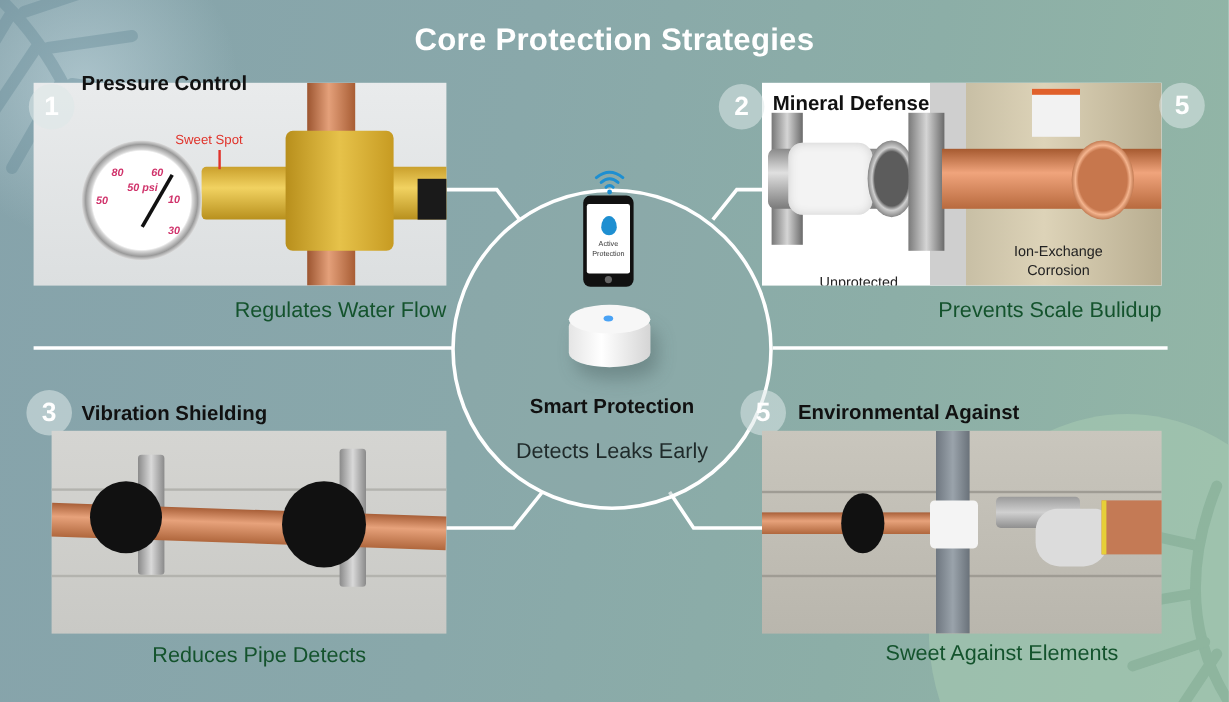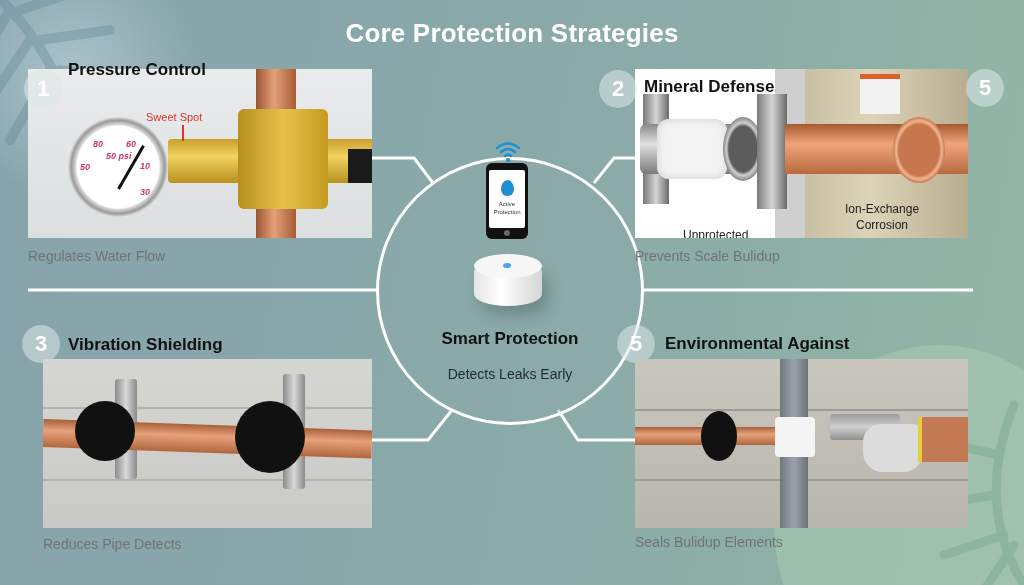--- a/index.html
+++ b/index.html
@@ -30,21 +30,21 @@
 
   .badge {
     position: absolute; width: 38px; height: 38px; border-radius: 50%;
     background: rgba(220,232,232,.55); color: #fff; font-weight: bold; font-size: 22px;
     display: flex; align-items: center; justify-content: center;
   }
   .card-title {
     position: absolute; font-weight: bold; font-size: 17px; color: #111;
   }
   .caption {
-    position: absolute; font-size: 14px; color: #737373; text-align: left;
+    position: absolute; font-size: 18px; color: #14532d; text-align: right;
   }
   .photo { position: absolute; overflow: hidden; }
 
   
   .p1 { left: 28px; top: 69px; width: 344px; height: 169px; background: linear-gradient(180deg,#e9ebec,#dcdfe0); }
   .gauge {
     position: absolute; left: 40px; top: 48px; width: 100px; height: 100px; border-radius: 50%;
     background: radial-gradient(circle, #ffffff 58%, #d8d8d8 60%, #9a9a9a 66%, #f0f0f0 72%, #8b8b8b 100%);
   }
   .gauge .tick { position:absolute; color:#d0336b; font-size:9px; font-weight:bold;font-style:italic; }
@@ -112,21 +112,21 @@
   .phone .home { position:absolute; left:18px; top:67px; width:6px; height:6px; border-radius:50%; background:#666; }
   .wifi { position:absolute; left:494px; top:139px; width:28px; height:24px; }
   .hub {
     position:absolute; left:474px; top:260px; width:68px; height:46px; border-radius: 34px/12px;
     background: linear-gradient(90deg,#e5e5e5,#ffffff 40%,#d5d5d5);
     box-shadow: 6px 10px 14px rgba(60,80,80,.35);
   }
   .hub-top { position:absolute; left:474px; top:254px; width:68px; height:24px; border-radius:50%; background:#f7f7f7; }
   .hub-led { position:absolute; left:503px; top:263px; width:8px; height:5px; border-radius:50%; background:#4aa3f5; }
   .center-title { position:absolute; left:376px; top:329px; width:268px; text-align:center; font-size:17px; font-weight:bold; color:#111; }
-  .center-sub { position:absolute; left:376px; top:366px; width:268px; text-align:center; font-size:14px; color:#1f2a2a; }
+  .center-sub { position:absolute; left:376px; top:366px; width:268px; text-align:center; font-size:18px; color:#1f2a2a; }
 </style>
 </head>
 <body>
 
 <div class="glow-tl"></div>
 <svg class="leaf-tl" viewBox="0 0 220 240">
   <g stroke="#5f8593" stroke-width="10" fill="none" stroke-linecap="round">
     <path d="M20 20 Q90 80 120 200"></path>
     <path d="M40 40 L10 90"></path>
       <path d="M60 70 L20 130"></path>
@@ -223,21 +223,21 @@
   <div class="mortar" style="top:50px"></div>
   <div class="mortar" style="top:120px"></div>
   <div class="gray-v5"></div>
   <div class="copper-h5"></div>
   <div class="clamp5"></div>
   <div class="wrap5"></div>
   <div class="gun"></div>
   <div class="glove"></div>
   <div class="arm"></div>
 </div>
-<div class="caption" style="left:635px;top:534px;width:297px">Seals Bulidup Elements</div>
+<div class="caption" style="left:635px;top:534px;width:297px">Sweet Against Elements</div>
 
 <svg class="wifi" viewBox="0 0 28 24">
   <g fill="none" stroke="#1e8fd1" stroke-width="2.5" stroke-linecap="round">
     <path d="M3 9 Q14 0 25 9"></path>
     <path d="M7 13 Q14 7 21 13"></path>
     <path d="M11 17 Q14 14 17 17"></path>
   </g>
   <circle cx="14" cy="21" r="2" fill="#1e8fd1"></circle>
 </svg>
 <div class="phone">

